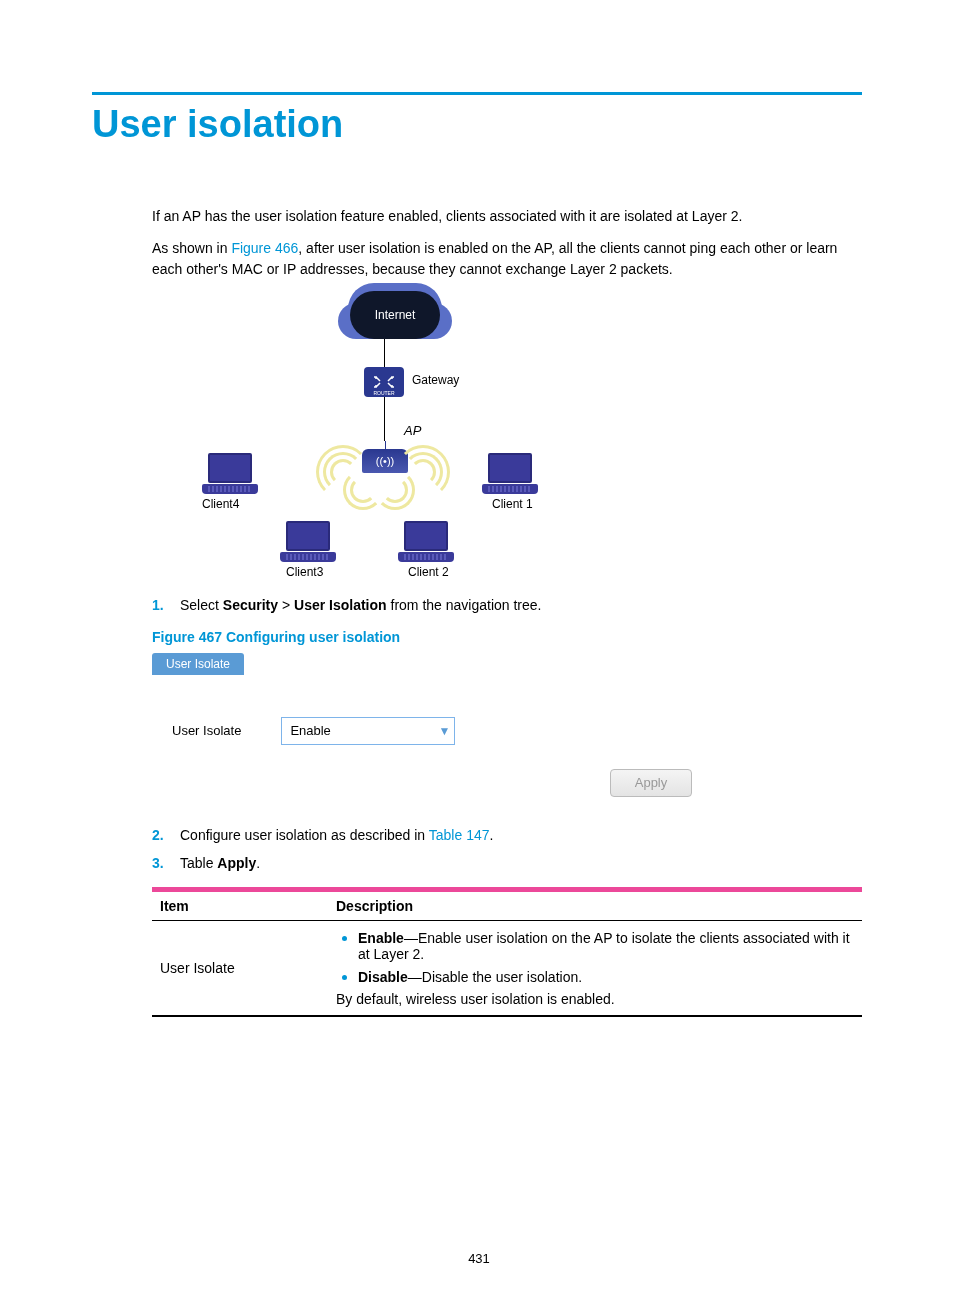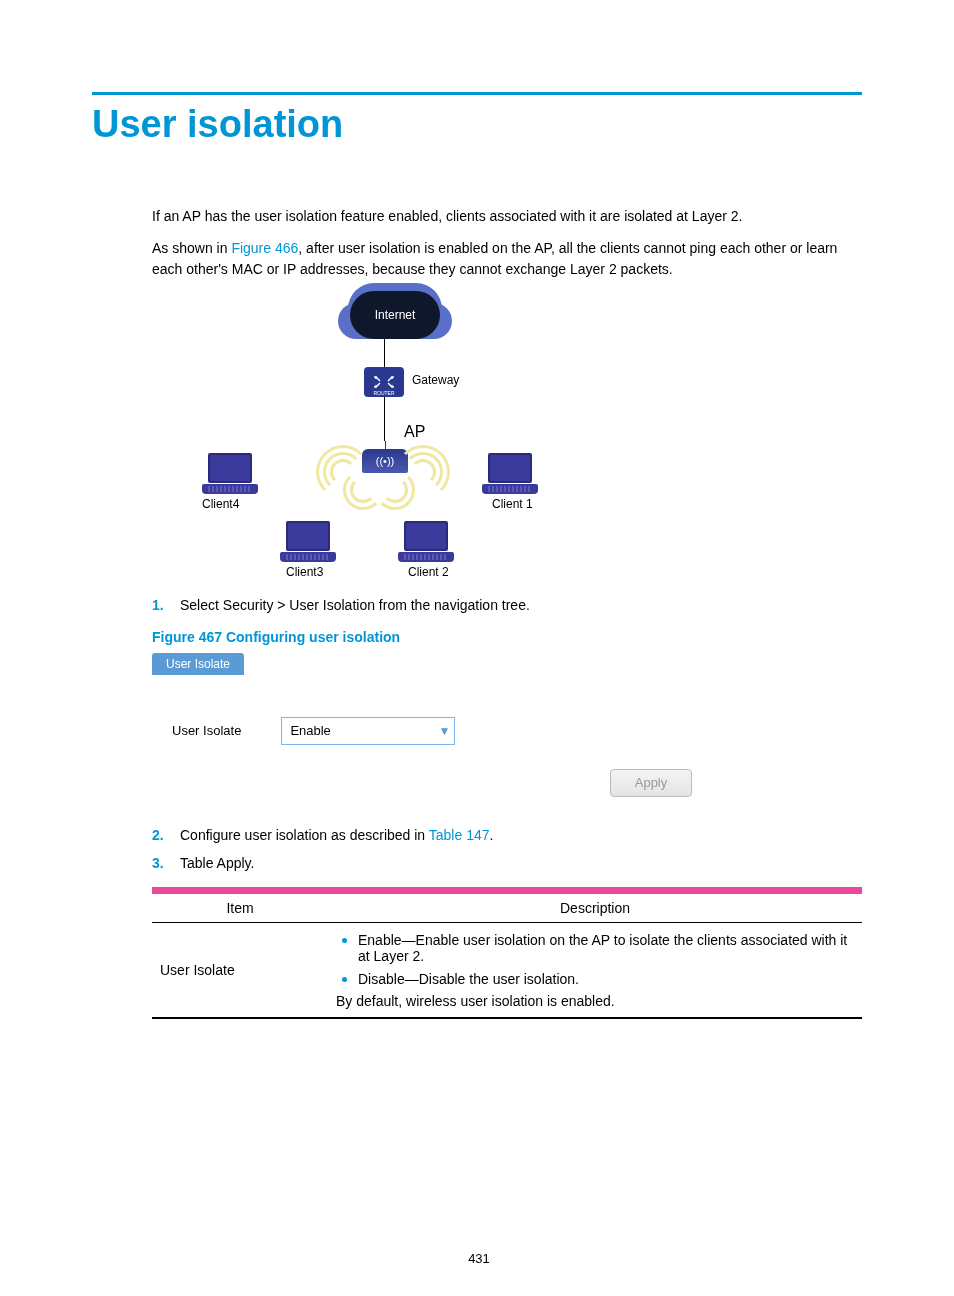--- a/index.html
+++ b/index.html
@@ -66,21 +66,21 @@
     margin-bottom: 12px;
     padding-left: 28px;
     position: relative;
   }
   ol.steps > li .num {
     position: absolute;
     left: 0;
     color: #0096d6;
     font-weight: bold;
   }
-  .bold { font-weight: normal; }
+  .bold { font-weight: bold; }
 
   
   .diagram {
     width: 360px;
     height: 290px;
     position: relative;
     margin: 0 auto 10px 30px;
   }
   .cloud {
     position: absolute;
@@ -101,21 +101,21 @@
   .router::after{content:"ROUTER";color:#fff;font-size:5px;position:absolute;bottom:1px;}
   .router svg{width:24px;height:18px;}
   .ap {
     position: absolute; top: 158px; left: 180px;
     width: 46px; height: 24px;
     background: linear-gradient(#2a3890,#4a58b0);
     border-radius: 6px 6px 2px 2px;
     display:flex;align-items:center;justify-content:center;color:#fff;font-size:11px;
   }
   .ap::before{content:"";position:absolute;top:-8px;left:50%;width:1px;height:8px;background:#2a3890;}
-  .ap-label{position:absolute;top:132px;left:222px;font-size:16px;}
+  .ap-label{position:absolute;top:132px;left:222px;font-size:13px;font-style:italic;}
   .gw-label{position:absolute;top:82px;left:230px;font-size:12px;}
   .line{position:absolute;background:#000;}
   .line.v1{top:48px;left:202px;width:1px;height:28px;}
   .line.v2{top:106px;left:202px;width:1px;height:44px;}
   .laptop{position:absolute;width:56px;height:40px;}
   .laptop .screen{width:40px;height:26px;background:#3a3a9a;border:2px solid #2a2a7a;margin:0 auto;border-radius:2px;}
   .laptop .base{width:56px;height:10px;background:#3a3a9a;border-radius:2px 2px 4px 4px;margin-top:1px;position:relative;}
   .laptop .base::after{content:"";position:absolute;inset:2px 6px;background:repeating-linear-gradient(90deg,#5a5aba 0 2px,transparent 2px 4px);}
   .laptop.c1{top:162px;left:300px;}
   .laptop.c2{top:230px;left:216px;}
@@ -157,22 +157,22 @@
     text-align:center;border:1px solid #bbb;border-radius:4px;
     background:linear-gradient(#f4f4f4,#e4e4e4);color:#999;font-size:13px;
   }
 
   
   table.config{
     width:100%;border-collapse:collapse;font-size:14px;
     margin-top:6px;
   }
   table.config th{
-    text-align:center;border-top:7px solid #ec4899;border-bottom:1px solid #000;
-    padding:6px 8px;font-weight:normal;
+    text-align:left;border-top:5px solid #ec4899;border-bottom:1px solid #000;
+    padding:6px 8px;font-weight:bold;
   }
   table.config td{
     border-bottom:2px solid #000;padding:8px;vertical-align:middle;
   }
   table.config ul{margin:0 0 6px 0;padding-left:22px;}
   table.config ul li{margin-bottom:6px;}
   table.config ul li::marker{color:#0096d6;font-size:16px;}
 
   .page-number{
     position:absolute;bottom:30px;left:4px;right:0;text-align:center;

